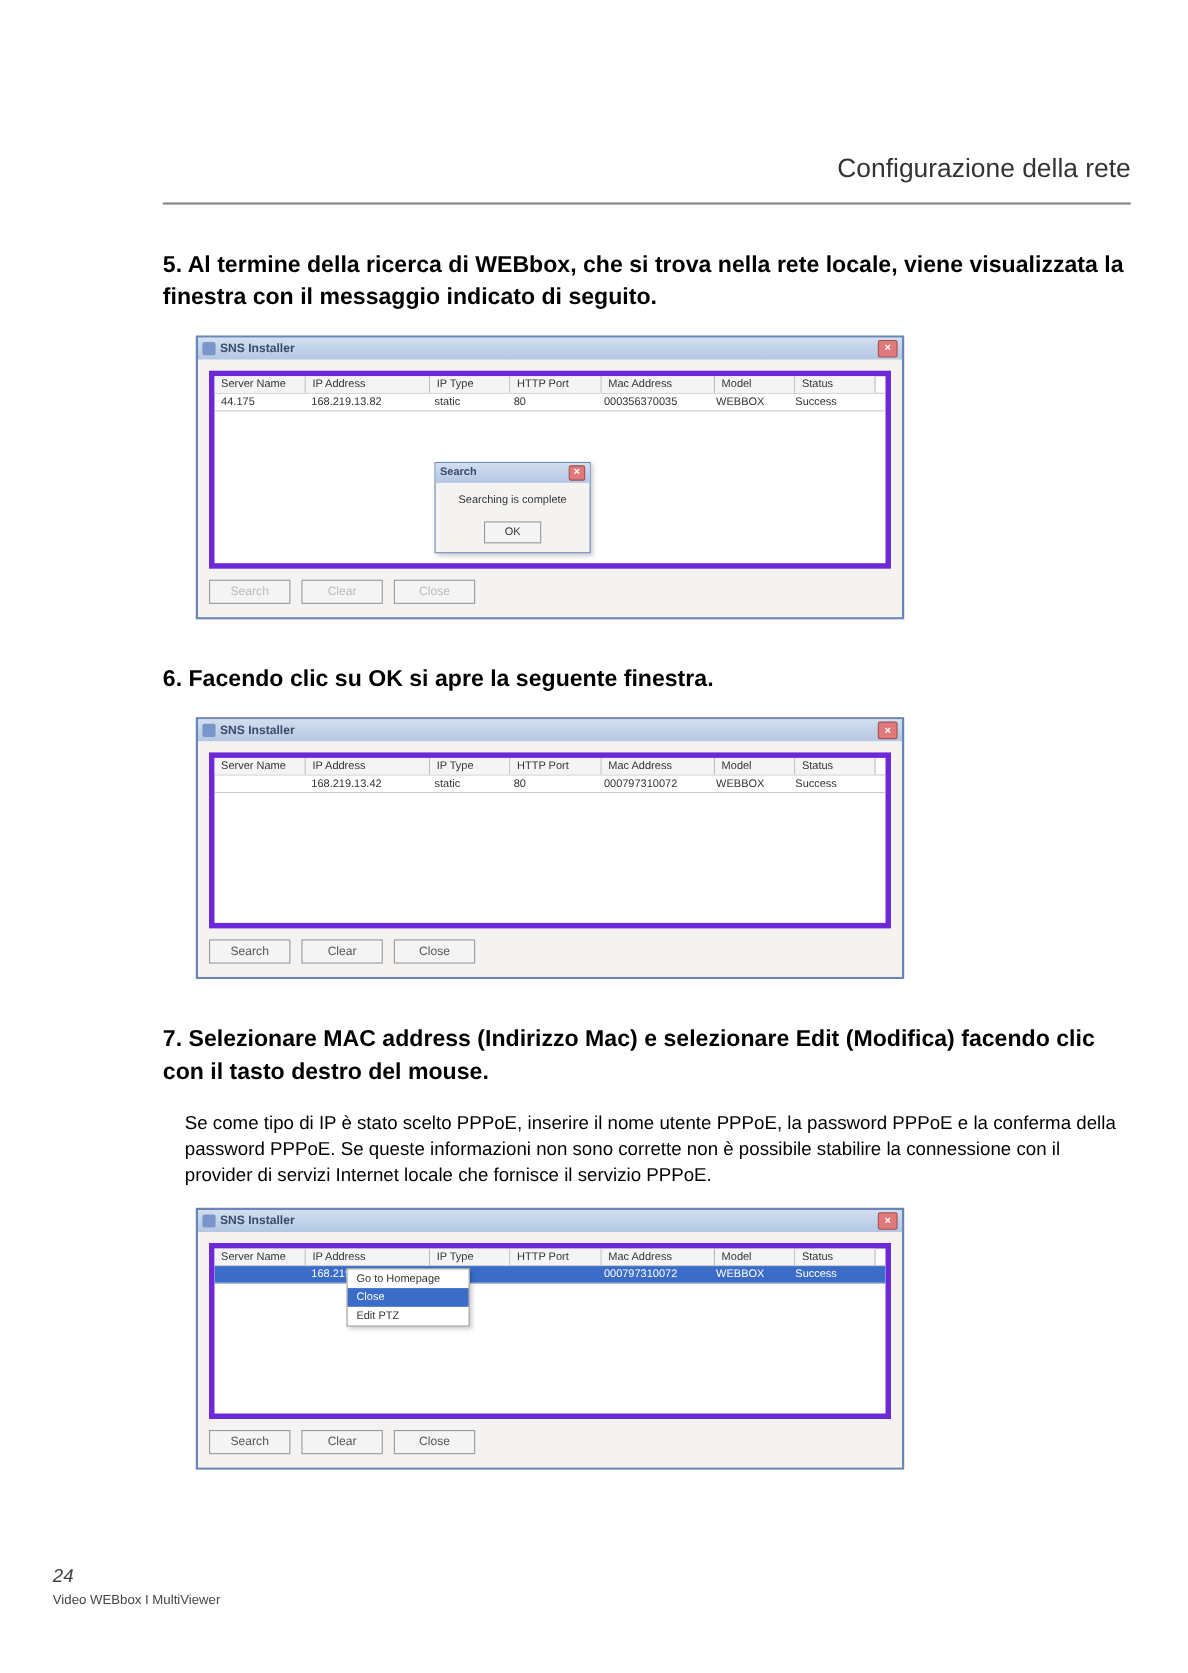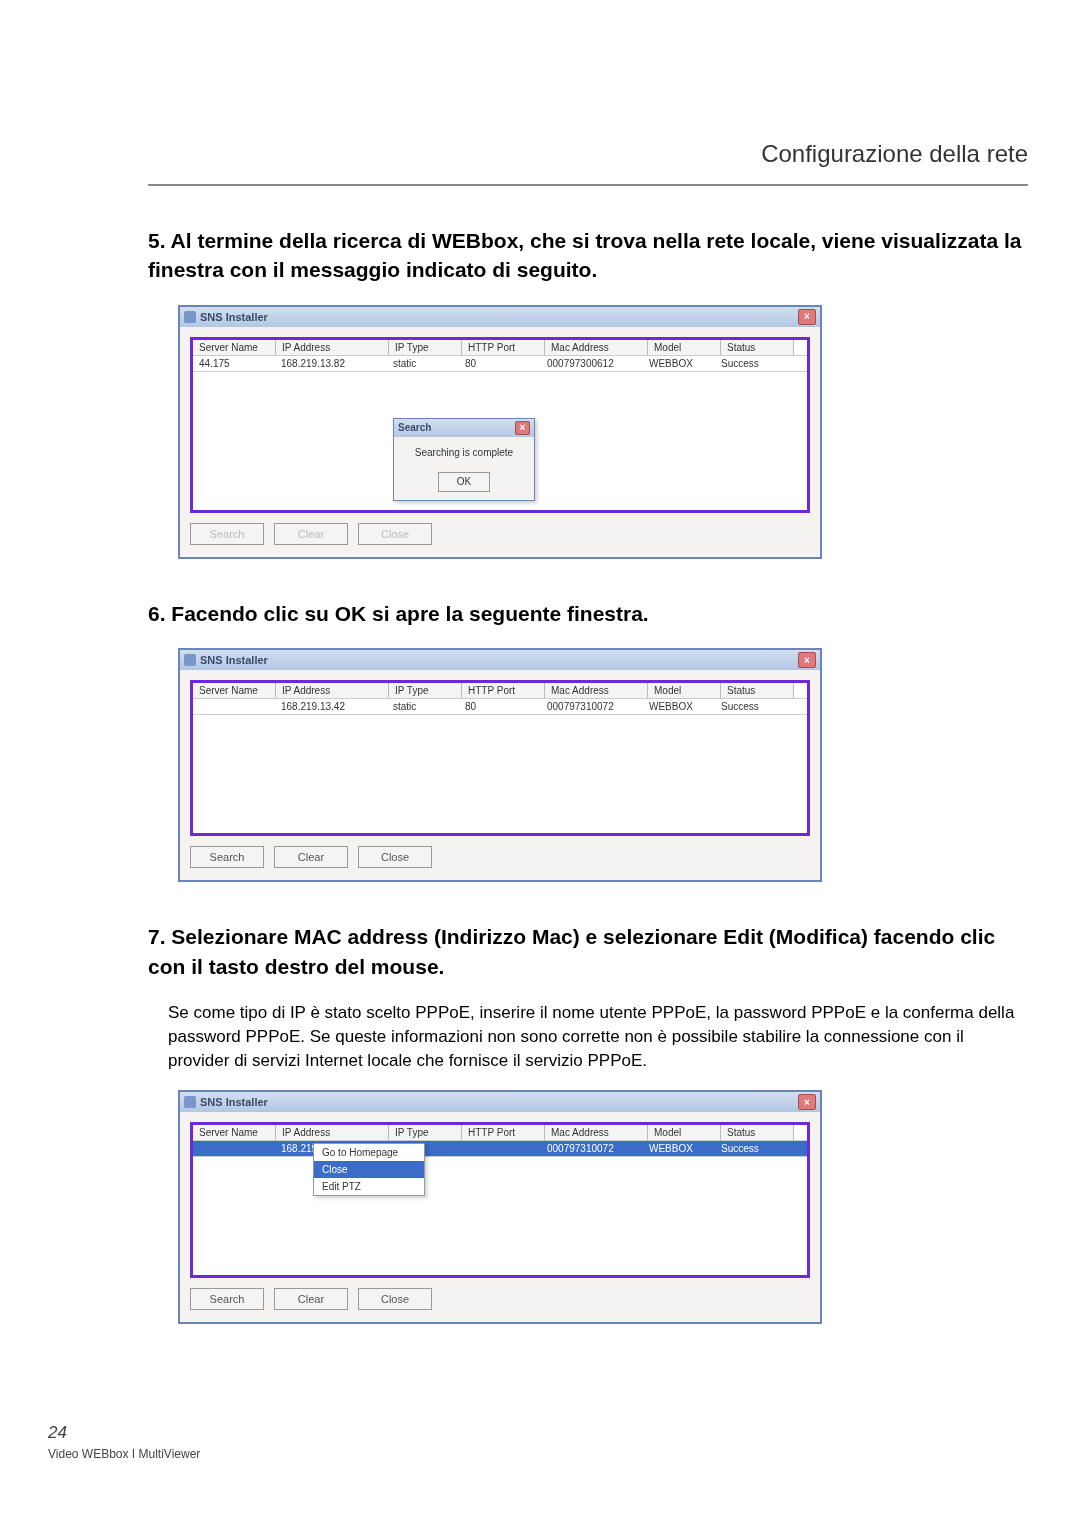--- a/index.html
+++ b/index.html
@@ -80,21 +80,21 @@
     justify-content: center;
     border: 1px solid #a05050;
     border-radius: 2px;
   }
   .window-body {
     background: #f4f3f1;
     padding: 10px 10px 12px 10px;
   }
   .data-area {
     background: #fff;
-    border: 3px solid #6d28d9;
+    border: 5px solid #6d28d9;
     min-height: 170px;
     position: relative;
     font-size: 10px;
     overflow: hidden;
   }
   .data-row {
     display: flex;
     border-bottom: 1px solid #ccc;
   }
   .data-row.header .cell {
@@ -238,21 +238,21 @@
           <div class="cell c-port">HTTP Port</div>
           <div class="cell c-mac">Mac Address</div>
           <div class="cell c-model">Model</div>
           <div class="cell c-status">Status</div>
         </div>
         <div class="data-row">
           <div class="cell c-server">44.175</div>
           <div class="cell c-ip">168.219.13.82</div>
           <div class="cell c-type">static</div>
           <div class="cell c-port">80</div>
-          <div class="cell c-mac">000797300612</div>
+          <div class="cell c-mac">000356370035</div>
           <div class="cell c-model">WEBBOX</div>
           <div class="cell c-status">Success</div>
         </div>
 
         <div class="popup">
           <div class="popup-title">
             <span>Search</span>
             <span class="close-x" style="width:13px;height:12px;">×</span>
           </div>
           <div class="popup-body">Searching is complete</div>

